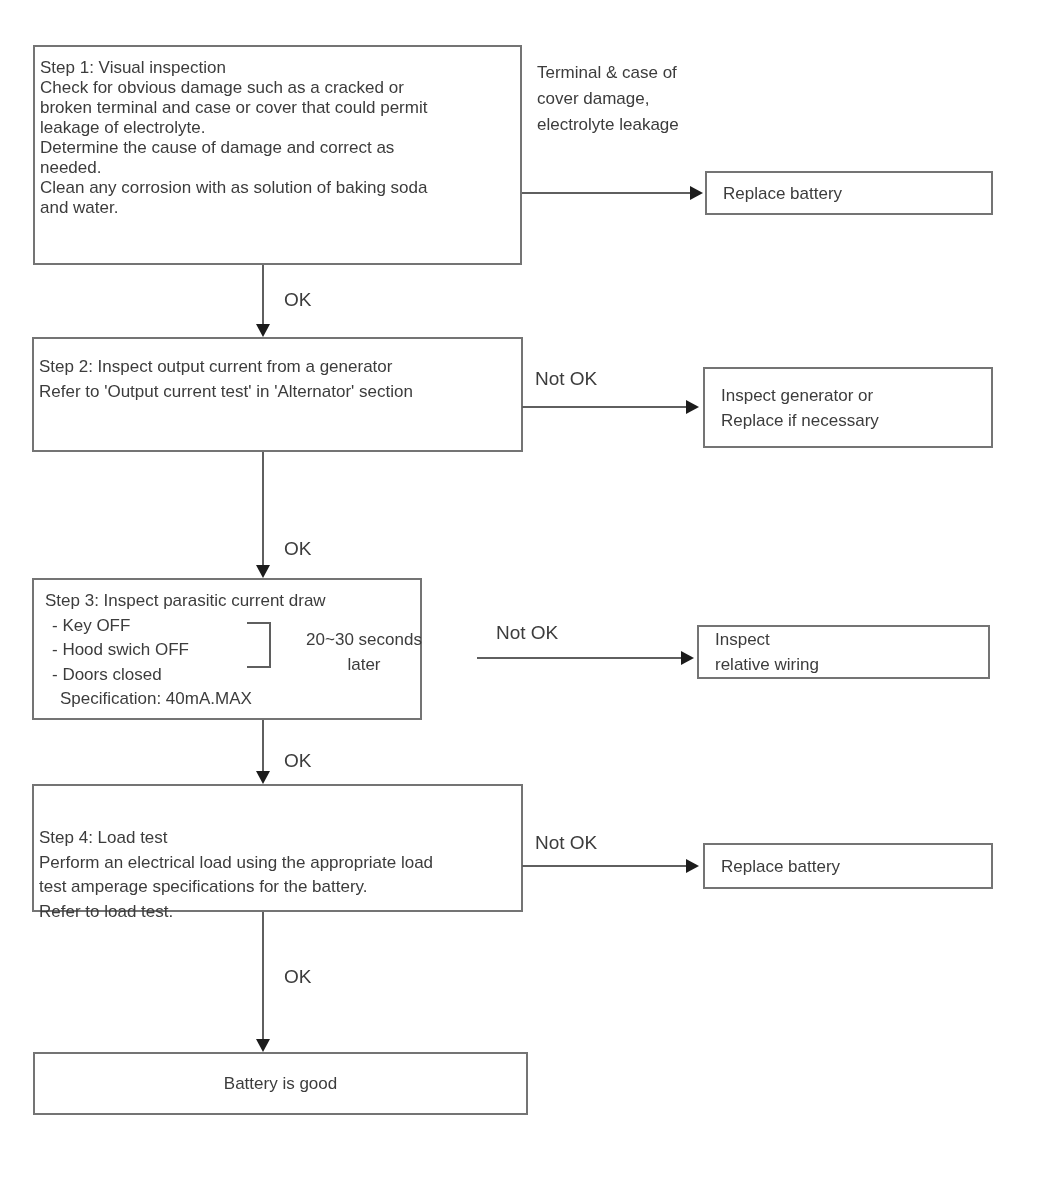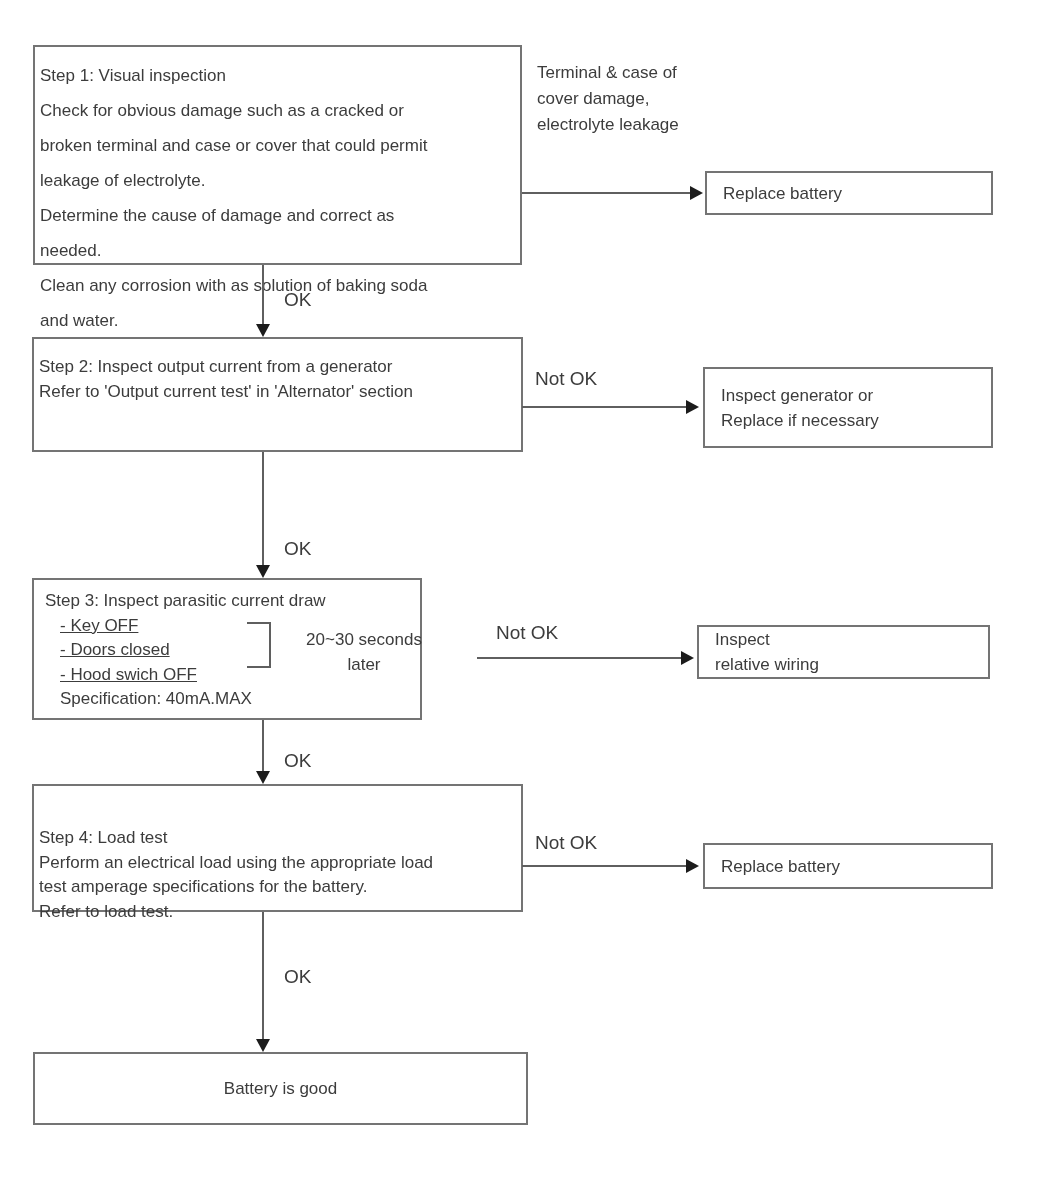--- a/index.html
+++ b/index.html
@@ -21,31 +21,31 @@
   }
   .box{
     position:absolute;
     border:2px solid var(--box-border);
     background:var(--background);
     color:var(--text);
   }
   .pre{white-space:pre-line;}
   
   .step1{left:33px;top:45px;width:489px;height:220px;}
-  .step1 .txt{padding:11px 0 0 5px;line-height:35px;}
+  .step1 .txt{padding:11px 0 0 5px;line-height:20px;}
   .step2{left:32px;top:337px;width:491px;height:115px;}
   .step2 .txt{padding:16px 6px 0 5px;line-height:24.5px;}
   .step3{left:32px;top:578px;width:390px;height:142px;}
   .step3 .inner{padding-top:9px;line-height:24.5px;}
   .step3 .title{padding-left:11px;}
-  .step3 .item{padding-left:26px;text-decoration:underline;}
+  .step3 .item{padding-left:18px;}
   .step3 .spec{padding-left:26px;}
   .step4{left:32px;top:784px;width:491px;height:128px;}
   .step4 .txt{padding:12px 6px 0 5px;line-height:24.5px;margin-top:28px;}
-  .result{left:33px;top:1052px;width:495px;height:73px;
+  .result{left:33px;top:1052px;width:495px;height:63px;
     display:flex;align-items:center;justify-content:center;}
   
   .obox{display:flex;flex-direction:column;justify-content:center;
     padding-left:16px;line-height:25px;}
   .replace1{left:705px;top:171px;width:288px;height:44px;}
   .generator{left:703px;top:367px;width:290px;height:81px;}
   .wiring{left:697px;top:625px;width:293px;height:54px;}
   .replace2{left:703px;top:843px;width:290px;height:46px;}
   
   .vline,.hline{position:absolute;background:var(--line);}
@@ -138,22 +138,22 @@
   </div>
 
   <div class="vline v2"></div>
   <div class="arr-down ad2"></div>
   <div class="lbl ok2">OK</div>
 
   <div class="box step3">
     <div class="inner">
       <div class="title">Step 3: Inspect parasitic current draw</div>
       <div class="item">- Key OFF</div>
+      <div class="item">- Hood swich OFF</div>
       <div class="item">- Doors closed</div>
-      <div class="item">- Hood swich OFF</div>
       <div class="spec">Specification: 40mA.MAX</div>
     </div>
   </div>
   <div class="bracket"></div>
   <div class="annotation pre">20~30 seconds
 later</div>
 
   <div class="lbl nok2">Not OK</div>
   <div class="hline h3"></div>
   <div class="arr-right ar3"></div>

